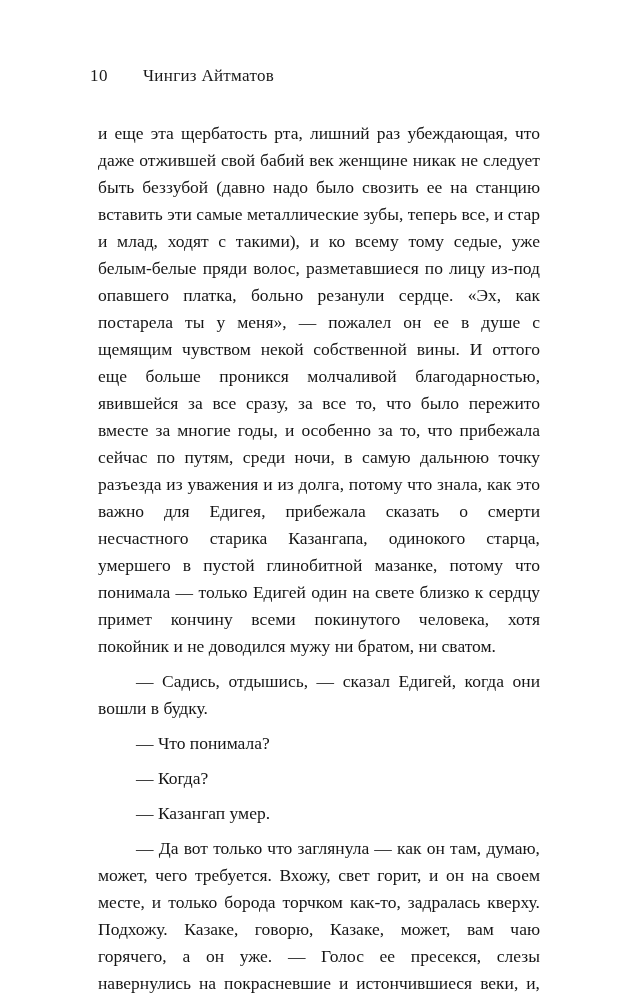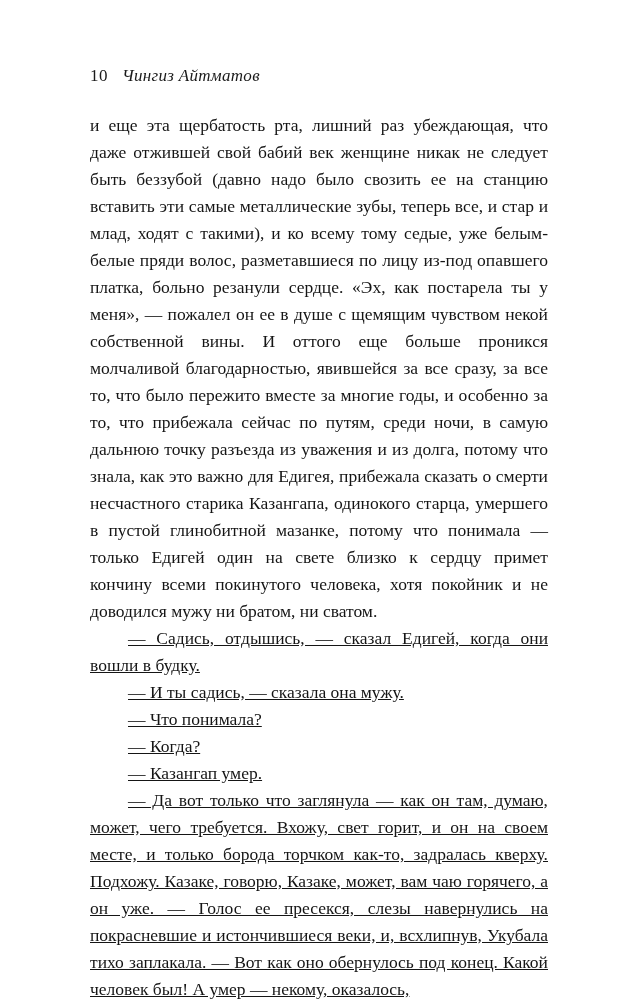--- a/index.html
+++ b/index.html
@@ -17,65 +17,62 @@
     box-sizing: border-box;
     overflow: hidden;
   }
   .page-header {
     position: absolute;
     top: 66px;
     left: 90px;
     right: 70px;
     display: flex;
     align-items: center;
-    gap: 14px;
+    gap: 35px;
     font-size: 17px;
     color: #1a1a1a;
   }
   .page-number {
     font-style: normal;
     letter-spacing: 0.5px;
   }
   .running-header {
-    font-style: italic;
     letter-spacing: 0.3px;
   }
   .text-block {
     position: absolute;
     top: 112px;
     left: 90px;
     right: 70px;
     font-size: 17.5px;
     line-height: 27px;
     text-align: justify;
     text-justify: inter-word;
     color: #151515;
   }
   .text-block p {
-    margin: 0;
+    margin: 8px;
     padding: 0;
   }
   .text-block p.indent {
     text-indent: 38px;
-    text-decoration: underline;
   }
 </style>
 </head>
 <body>
 
 <div class="book-page">
 
   <div class="page-header">
     <span class="page-number">10</span>
     <span class="running-header">Чингиз Айтматов</span>
   </div>
 
   <div class="text-block">
     <p>и еще эта щербатость рта, лишний раз убеждающая, что даже отжившей свой бабий век женщине никак не следует быть беззубой (давно надо было свозить ее на станцию вставить эти самые металлические зубы, теперь все, и стар и млад, ходят с такими), и ко всему тому седые, уже белым-белые пряди волос, разметавшиеся по лицу из-под опавшего платка, больно резанули сердце. «Эх, как постарела ты у меня», — пожалел он ее в душе с щемящим чувством некой собственной вины. И оттого еще больше проникся молчаливой благодарностью, явившейся за все сразу, за все то, что было пережито вместе за многие годы, и особенно за то, что прибежала сейчас по путям, среди ночи, в самую дальнюю точку разъезда из уважения и из долга, потому что знала, как это важно для Едигея, прибежала сказать о смерти несчастного старика Казангапа, одинокого старца, умершего в пустой глинобитной мазанке, потому что понимала — только Едигей один на свете близко к сердцу примет кончину всеми покинутого человека, хотя покойник и не доводился мужу ни братом, ни сватом.</p>
     <p class="indent">— Садись, отдышись, — сказал Едигей, когда они вошли в будку.</p>
-    <p class="indent">— И ты садись, — сказала она мужу.</p>
     <p class="indent">— Что понимала?</p>
     <p class="indent">— Когда?</p>
     <p class="indent">— Казангап умер.</p>
     <p class="indent">— Да вот только что заглянула — как он там, думаю, может, чего требуется. Вхожу, свет горит, и он на своем месте, и только борода торчком как-то, задралась кверху. Подхожу. Казаке, говорю, Казаке, может, вам чаю горячего, а он уже. — Голос ее пресекся, слезы навернулись на покрасневшие и истончившиеся веки, и, всхлипнув, Укубала тихо заплакала. — Вот как оно обернулось под конец. Какой человек был! А умер — некому, оказалось,</p>
   </div>
 
 </div>
 
 </body></html>

